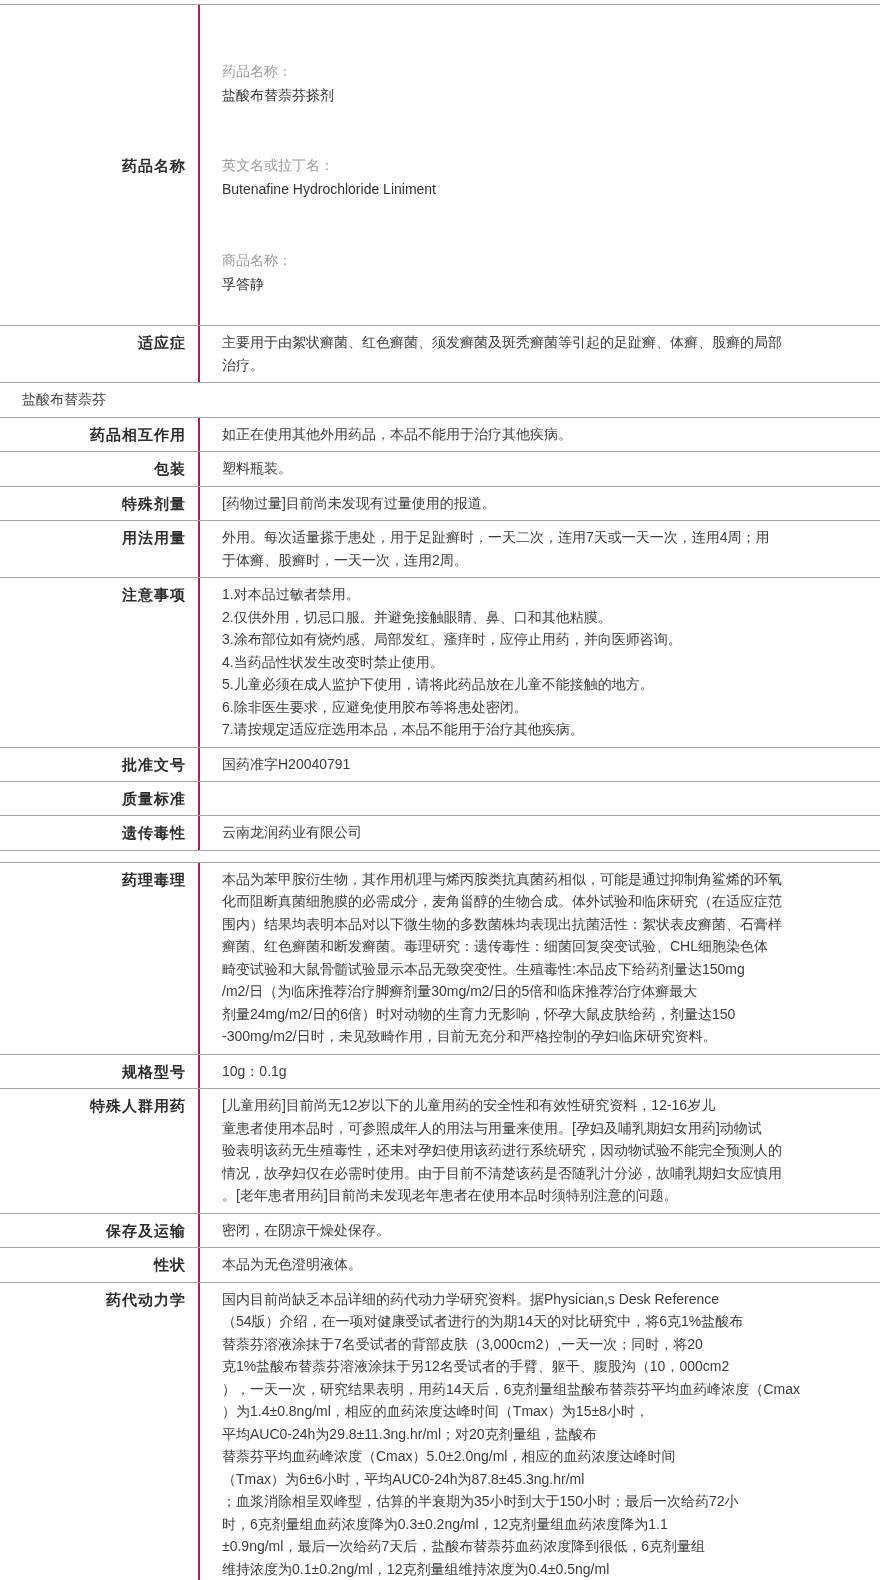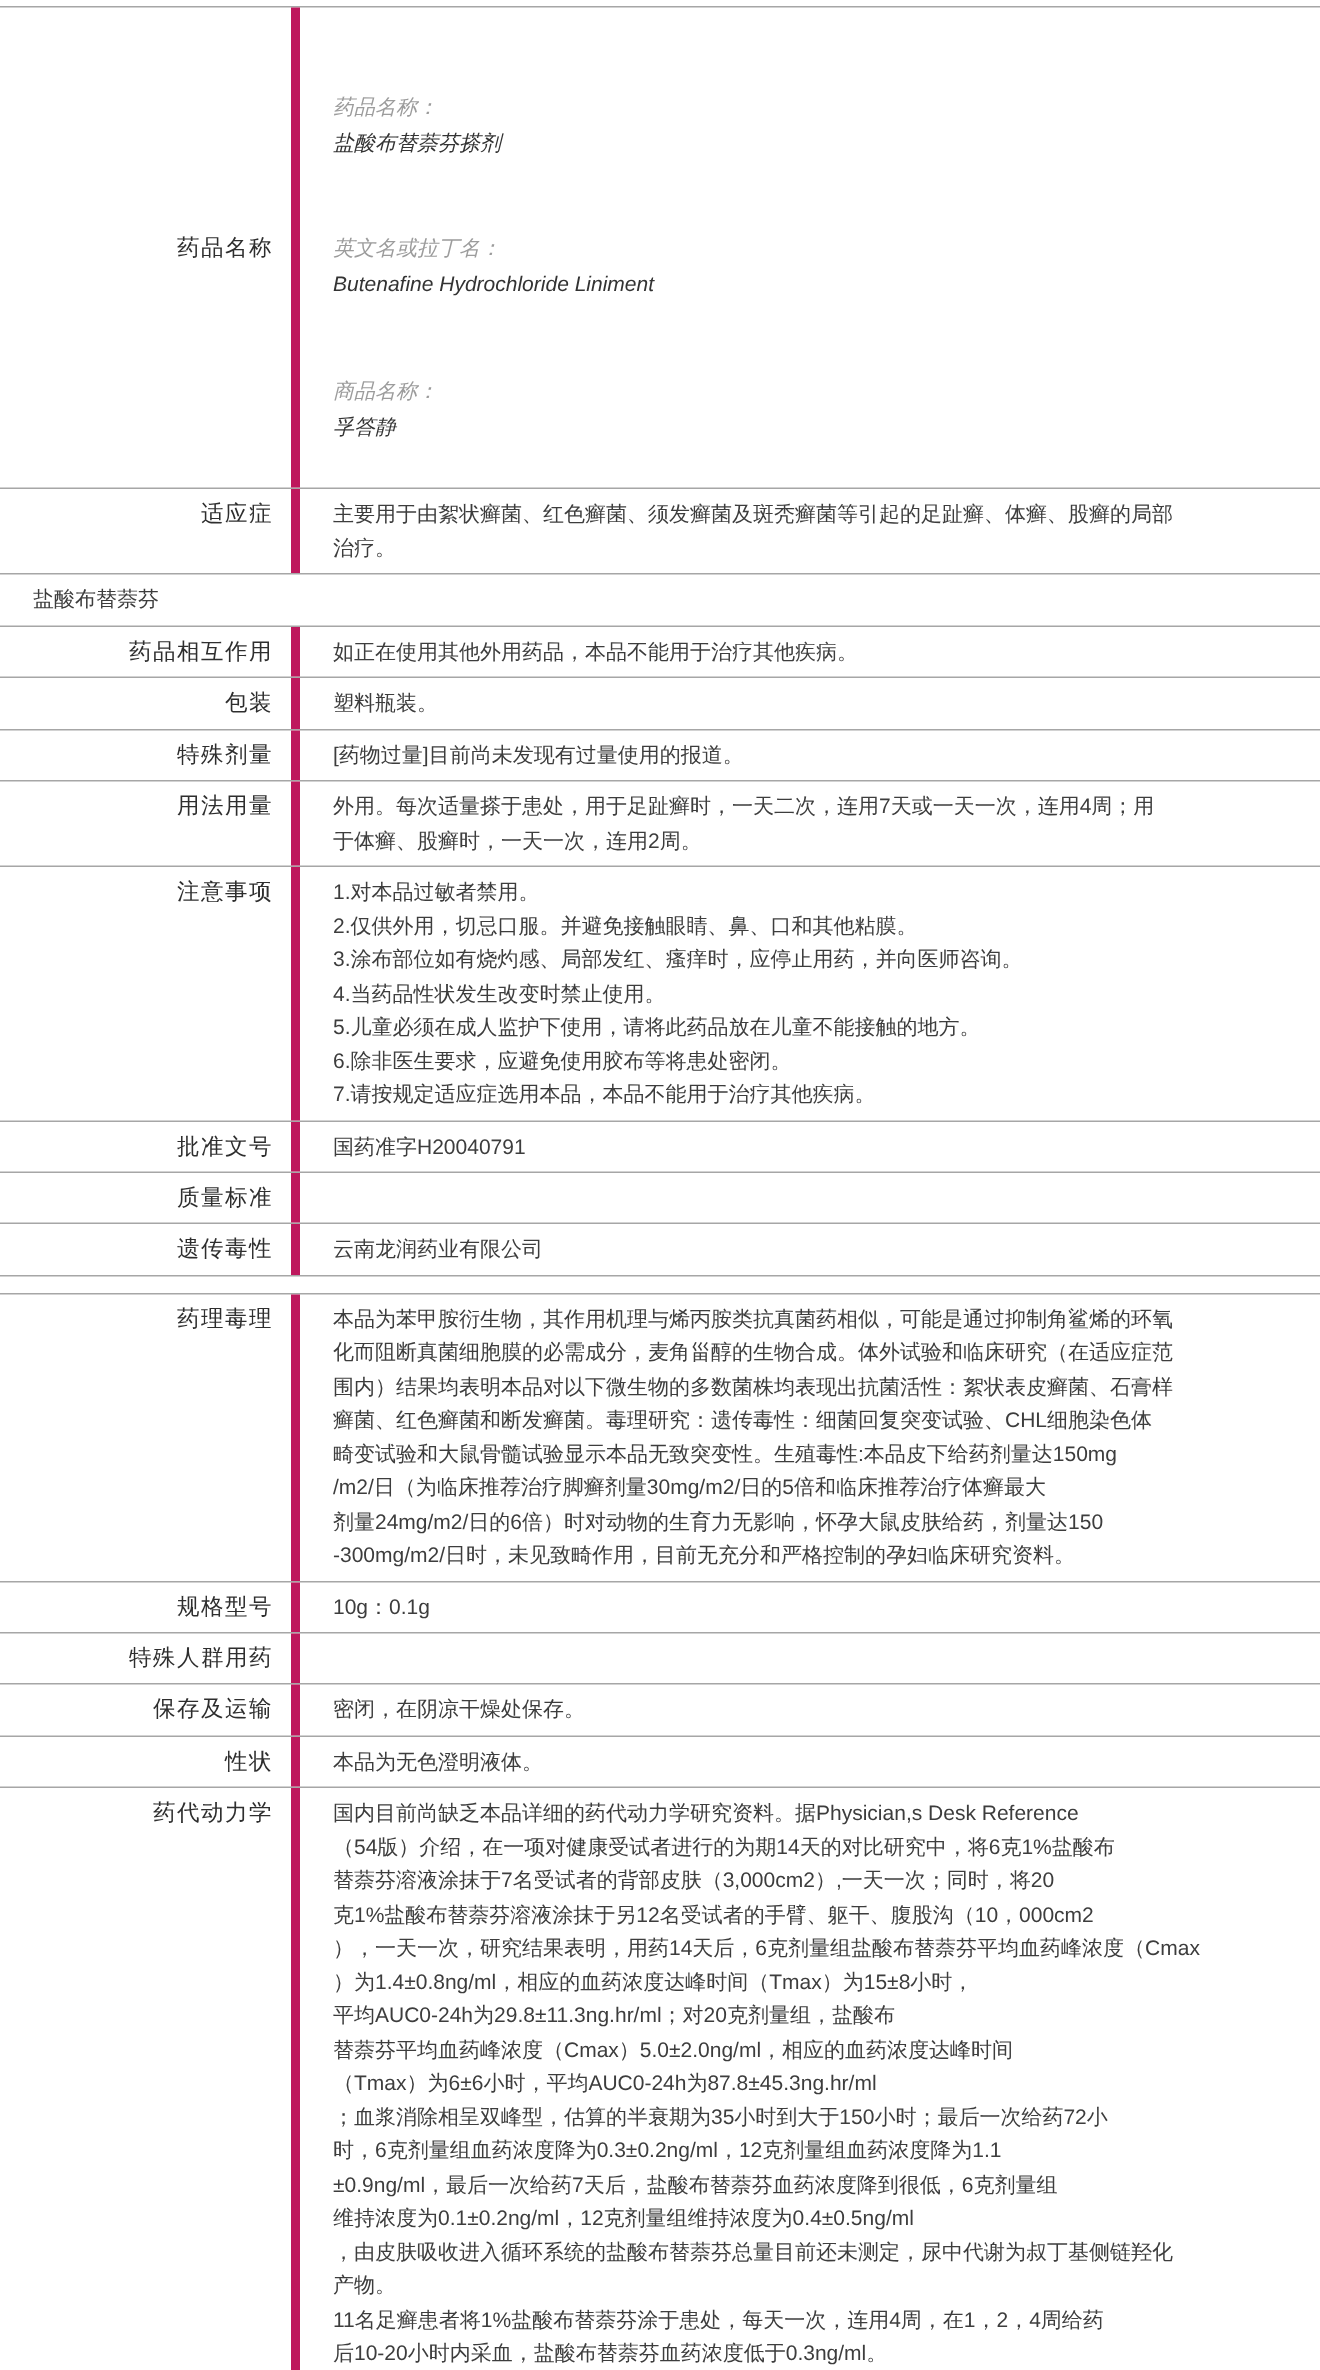--- a/index.html
+++ b/index.html
@@ -22,25 +22,25 @@
   .row {
     display: flex;
     border-bottom: 1px solid #a6a6a6;
     width: 100%;
     box-sizing: border-box;
   }
   .cell-label {
     flex: 0 0 200px;
     width: 200px;
     box-sizing: border-box;
-    border-right: 6px solid #be185d;
+    border-right: 2px solid #be185d;
     text-align: right;
     padding: 5px 12px 5px 6px;
     font-size: 15px;
-    font-weight: normal;
+    font-weight: bold;
     color: #2e2e2e;
     line-height: 23px;
     letter-spacing: 1px;
   }
   .row-name .cell-label {
     display: flex;
     align-items: center;
     justify-content: flex-end;
     padding-top: 0;
     padding-bottom: 0;
@@ -54,21 +54,20 @@
     line-height: 22.5px;
     white-space: pre-line;
     word-break: break-word;
   }
   .row-name .cell-content {
     padding-top: 7px;
     padding-bottom: 7px;
   }
   .name-line {
     line-height: 24px;
-    font-style: italic;
   }
   .name-key {
     color: #9c9c9c;
   }
   .name-val {
     color: #333333;
   }
 </style>
 </head>
 <body>
@@ -167,20 +166,25 @@
 -300mg/m2/日时，未见致畸作用，目前无充分和严格控制的孕妇临床研究资料。</div>
   </div>
 
   <div class="row">
     <div class="cell-label">规格型号</div>
     <div class="cell-content">10g：0.1g</div>
   </div>
 
   <div class="row">
     <div class="cell-label">特殊人群用药</div>
+    <div class="cell-content">[儿童用药]目前尚无12岁以下的儿童用药的安全性和有效性研究资料，12-16岁儿
+童患者使用本品时，可参照成年人的用法与用量来使用。[孕妇及哺乳期妇女用药]动物试
+验表明该药无生殖毒性，还未对孕妇使用该药进行系统研究，因动物试验不能完全预测人的
+情况，故孕妇仅在必需时使用。由于目前不清楚该药是否随乳汁分泌，故哺乳期妇女应慎用
+。[老年患者用药]目前尚未发现老年患者在使用本品时须特别注意的问题。</div>
   </div>
 
   <div class="row">
     <div class="cell-label">保存及运输</div>
     <div class="cell-content">密闭，在阴凉干燥处保存。</div>
   </div>
 
   <div class="row">
     <div class="cell-label">性状</div>
     <div class="cell-content">本品为无色澄明液体。</div>

